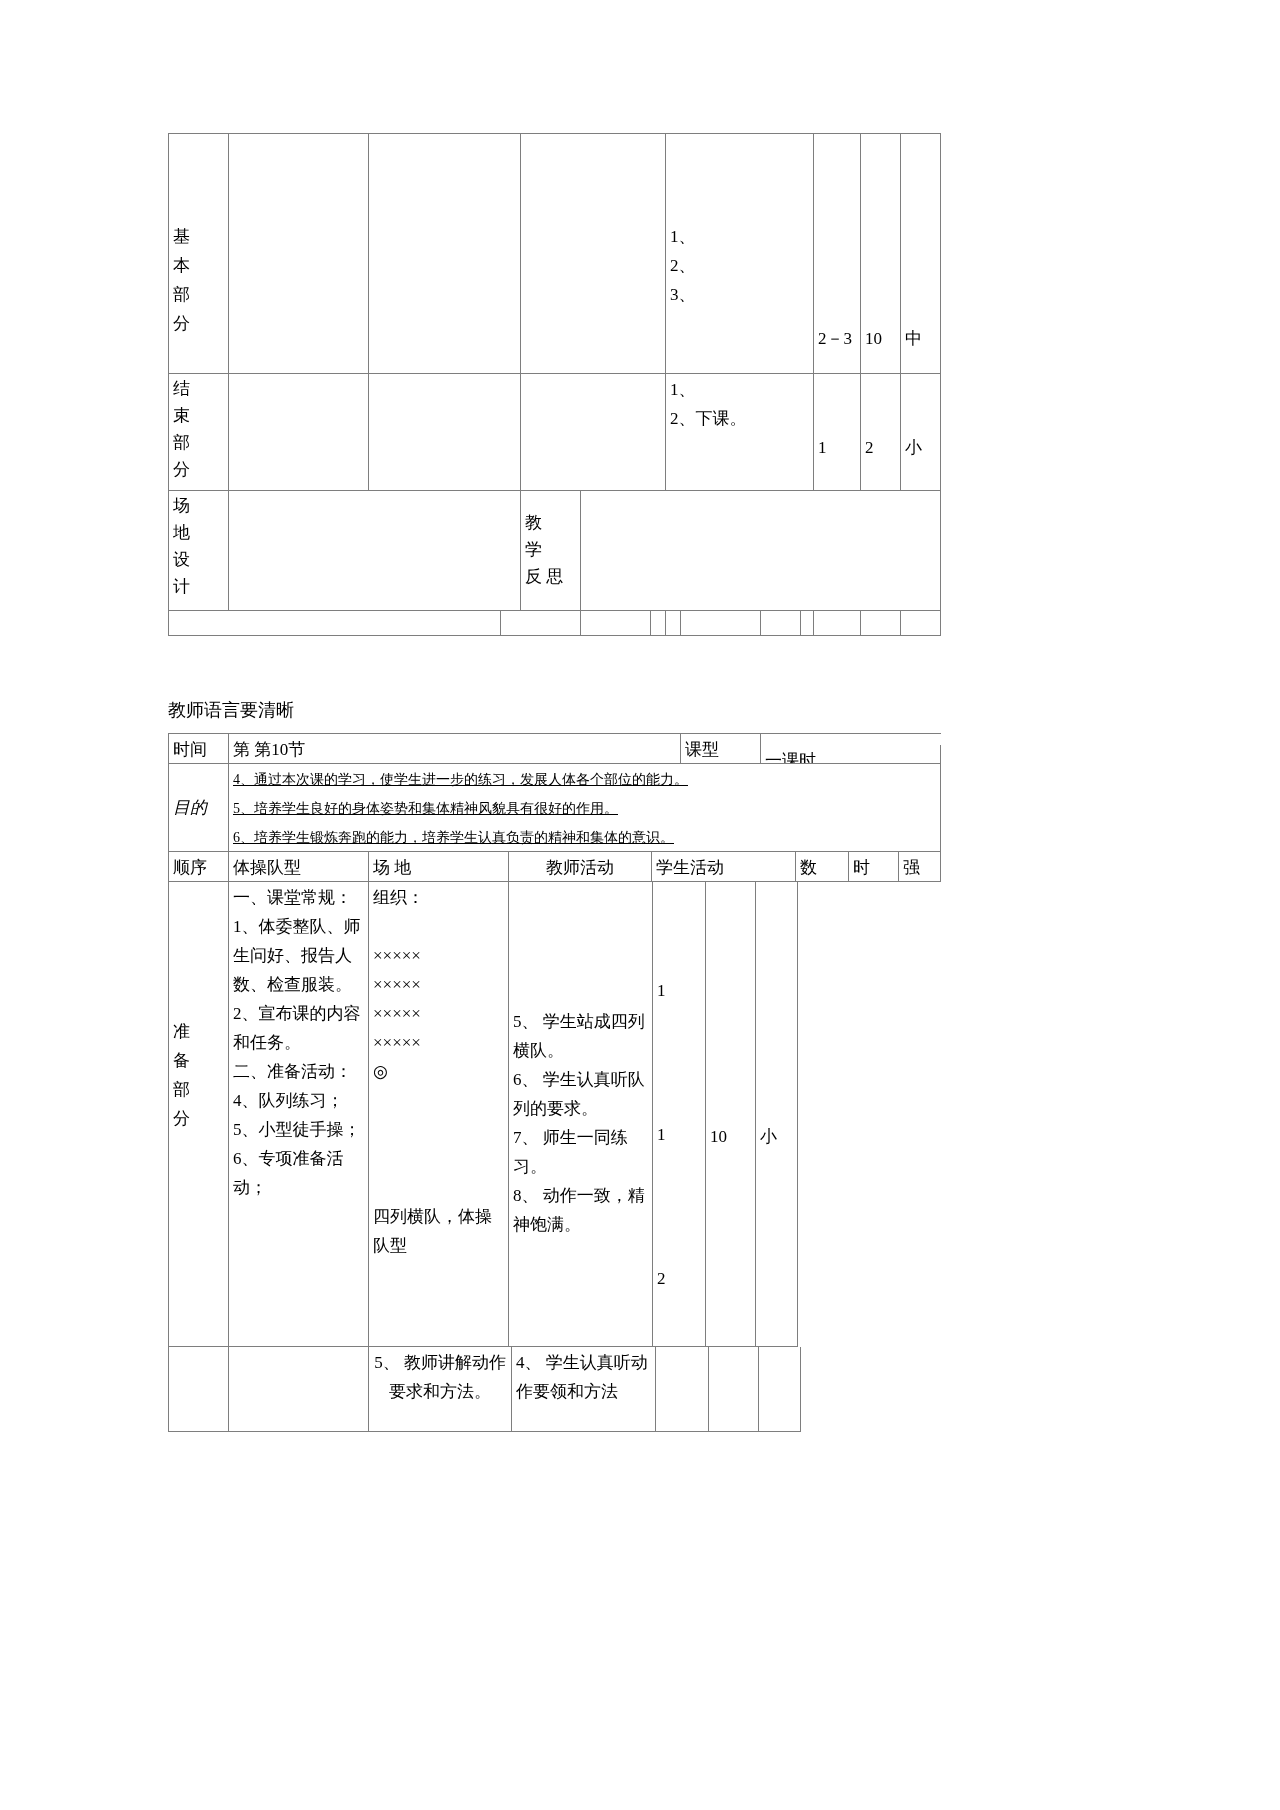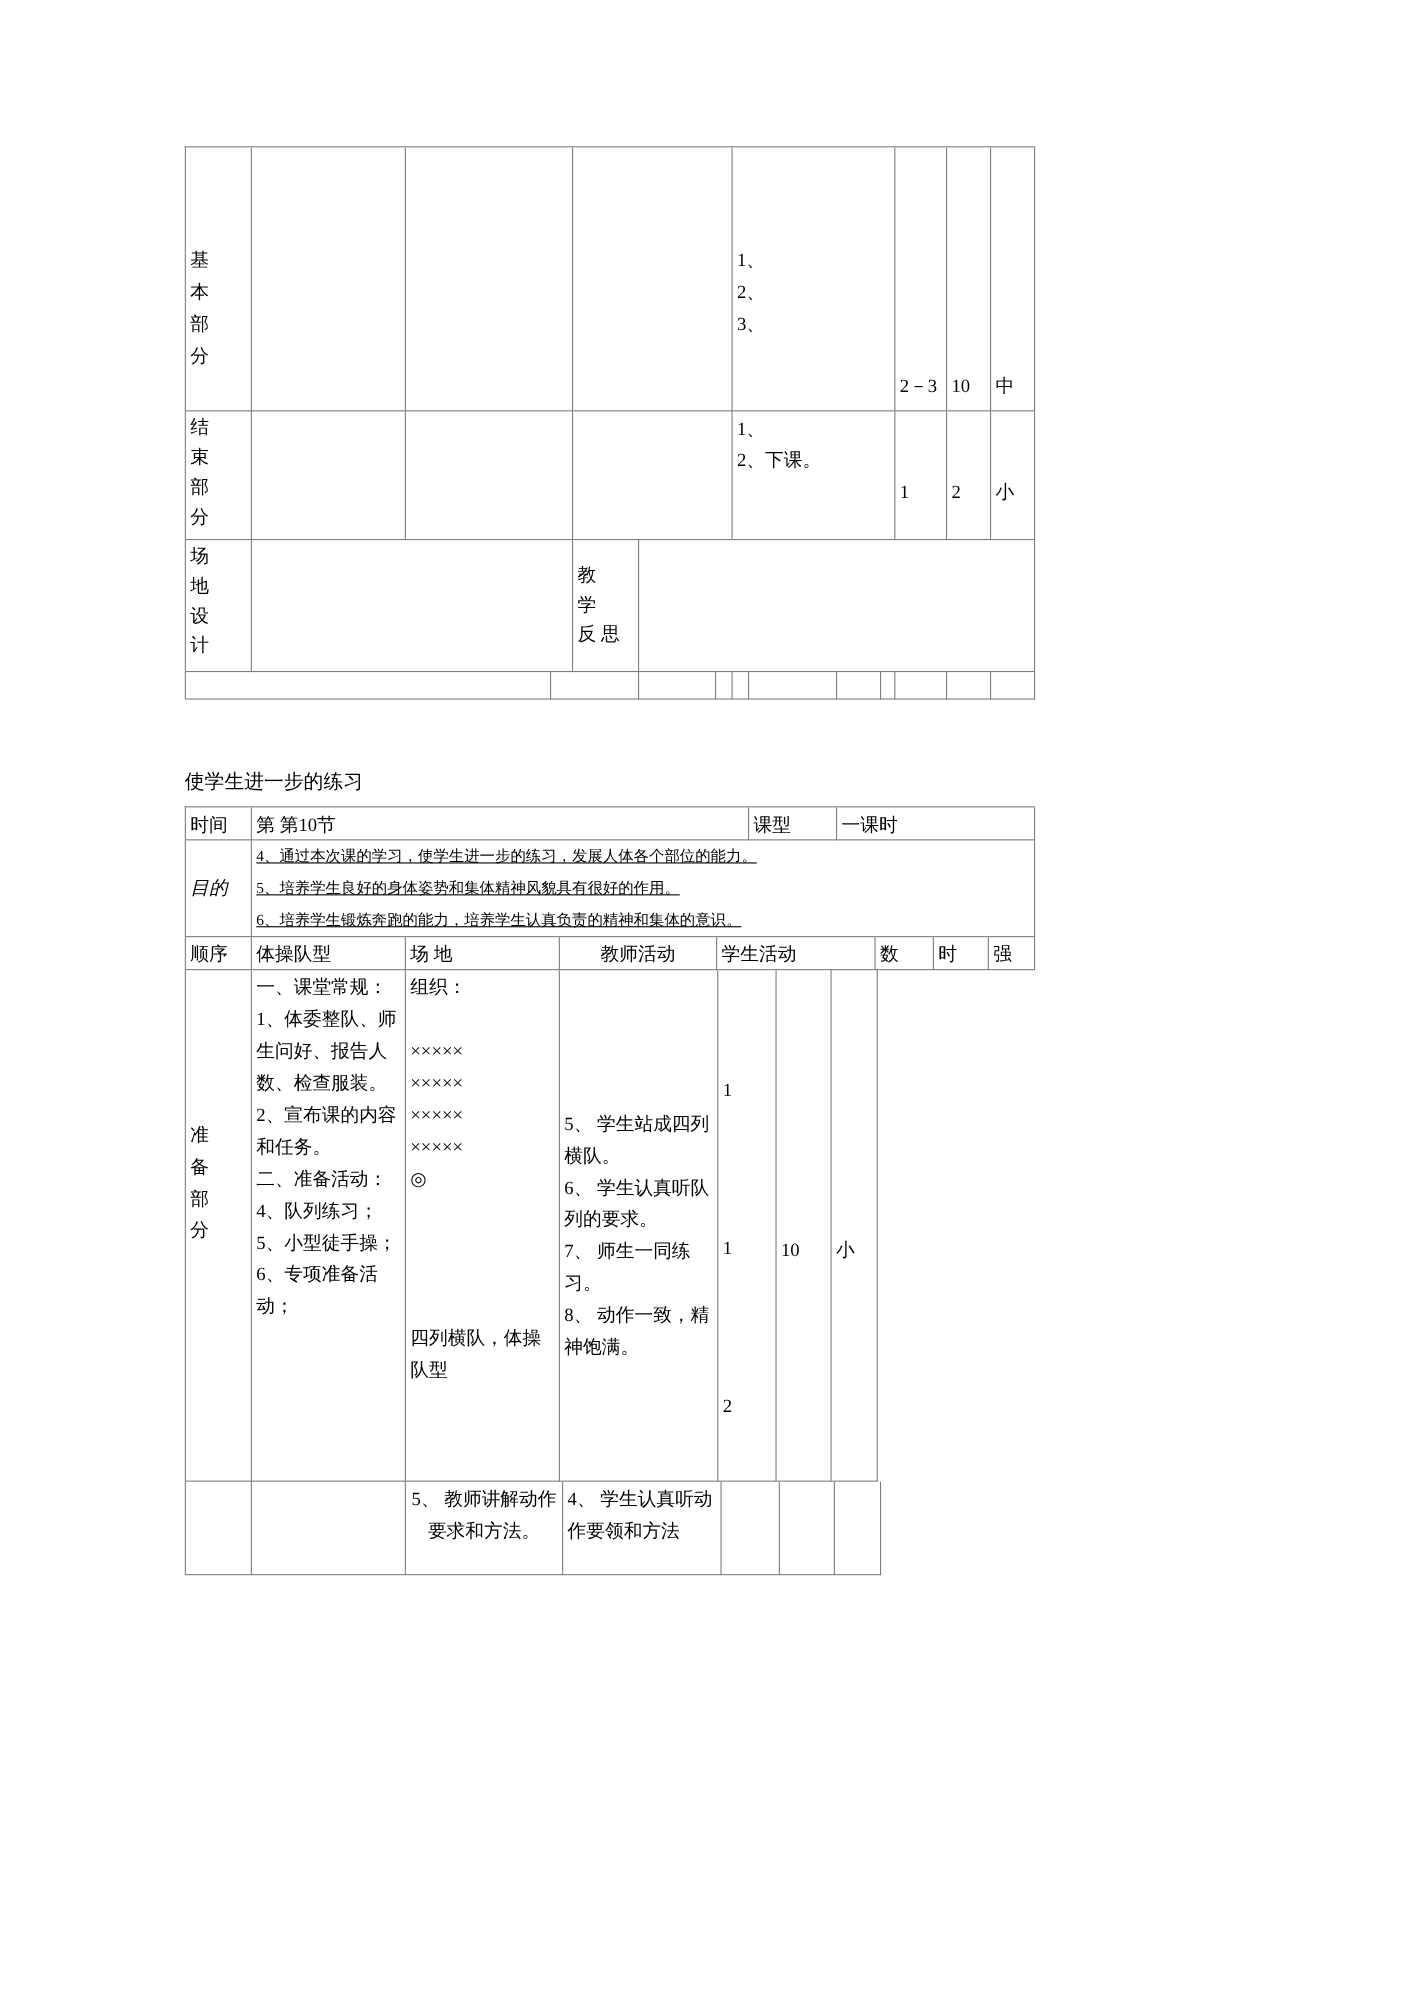--- a/index.html
+++ b/index.html
@@ -11,31 +11,31 @@
   .t1{top:133px;}
   .t2{top:733px;}
   .row{display:flex;}
   .cell{box-sizing:border-box;border-right:1px solid #7e7e7e;border-bottom:1px solid #7e7e7e;
         padding:1px 4px;font-size:17px;line-height:29px;white-space:pre-line;overflow:hidden;}
   
   .c60{width:60px;}  .c140{width:140px;} .c152{width:152px;} .c145{width:145px;}
   .c148{width:148px;} .c47{width:47px;}  .c40{width:40px;}
   .c292{width:292px;} .c360{width:360px;}
   .c332{width:332px;} .c80{width:80px;}  .c70{width:70px;}  .c15{width:15px;} .c13{width:13px;}
-  .c452{width:452px;} .c180{width:180px;} .c712{width:712px;}
+  .c452{width:452px;} .c180{width:180px;margin-top:11px;} .c712{width:712px;}
   .c143{width:143px;text-align:center;} .c144{width:144px;} .c53{width:53px;} .c50{width:50px;} .c42{width:42px;}
   
   .h240{height:240px;} .h117{height:117px;} .h120{height:120px;} .h25{height:25px;}
   .h30{height:30px;}   .h88{height:88px;}   .h465{height:465px;} .h85{height:85px;}
   
   .pt88{padding-top:88px;} .pt18{padding-top:18px;} .pt100{padding-top:100px;}
   .pt125{padding-top:125px;} .pt135{padding-top:135px;} .pt240{padding-top:240px;}
   .lh27{line-height:27px;}
   .fs18{font-size:14px;text-decoration:underline;}
-  .bottom{display:flex;flex-direction:column;justify-content:flex-end;padding-bottom:8px;}
+  .bottom{display:flex;flex-direction:column;justify-content:flex-end;padding-bottom:20px;}
   .pb28{padding-bottom:28px;}
   .mid{display:flex;flex-direction:column;justify-content:center;font-style:italic;}
   .num{display:block;margin-top:86px;}
   .num:first-child{margin-top:64px;}
   .doc-title{position:absolute;left:168px;top:698px;font-size:18px;line-height:24px;}
 </style>
 </head>
 <body>
 
 <div class="page">
@@ -93,21 +93,21 @@
       <div class="cell c15"></div>
       <div class="cell c80"></div>
       <div class="cell c40"></div>
       <div class="cell c13"></div>
       <div class="cell c47"></div>
       <div class="cell c40"></div>
       <div class="cell c40"></div>
     </div>
   </div>
 
-  <div class="doc-title">使学生进一步的练习</div>
+  <div class="doc-title">教师语言要清晰</div>
 
   <div class="tbl t2">
 
     <div class="row h30">
       <div class="cell c60">时间</div>
       <div class="cell c452">第  第10节</div>
       <div class="cell c80">课型</div>
       <div class="cell c180">一课时</div>
     </div>
 

